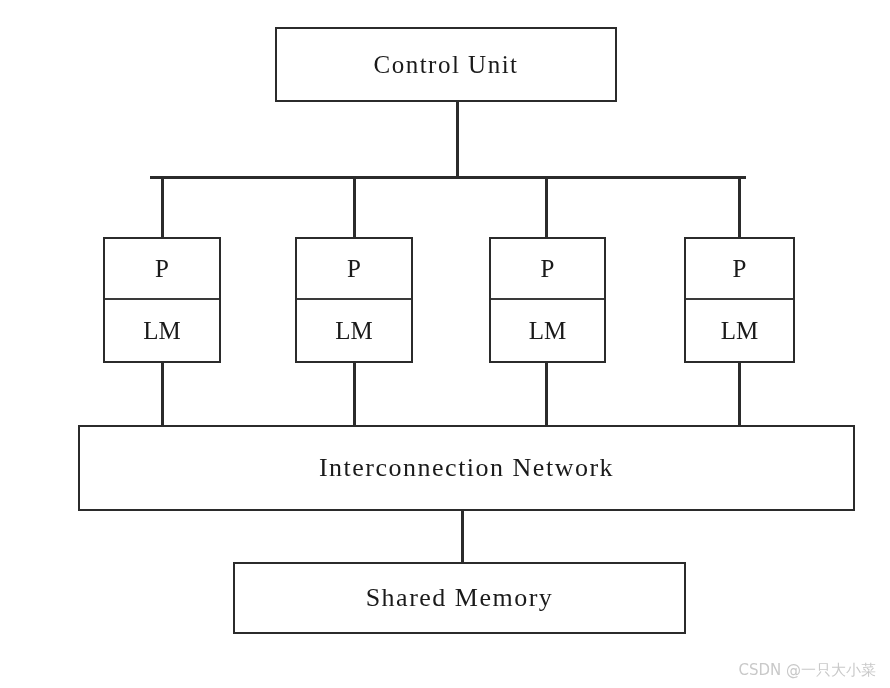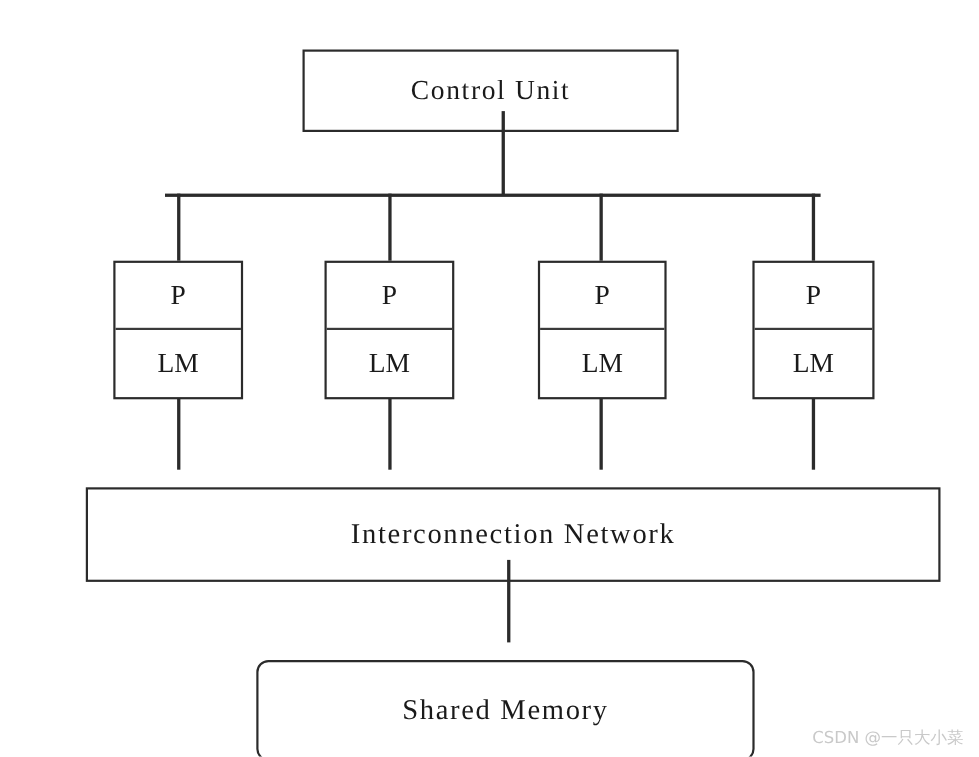--- a/index.html
+++ b/index.html
@@ -19,42 +19,41 @@
   }
   
   .node {
     position: absolute;
     box-sizing: border-box;
     background: #ffffff;
     border: 2px solid #2b2b2b;
     display: flex;
     align-items: center;
     justify-content: center;
-    margin-top: 18px;
   }
   .node .node-label {
     font-family: "Liberation Serif", "DejaVu Serif", serif;
     color: #1a1a1a;
     letter-spacing: 0.5px;
     white-space: nowrap;
     line-height: 1;
   }
   
   #control-unit {
     left: 275px; top: 27px; width: 342px; height: 75px;
   }
   #control-unit .node-label { font-size: 25px; letter-spacing: 1.5px; }
 
   #interconnection-network {
     left: 78px; top: 425px; width: 777px; height: 86px; align-items: center;
   }
   #interconnection-network .node-label { font-size: 26px; letter-spacing: 1.5px; }
 
   #shared-memory {
-    left: 233px; top: 582px; width: 453px; height: 92px; border-radius: 11px;
+    left: 233px; top: 562px; width: 453px; height: 72px;
   }
   #shared-memory .node-label { font-size: 26px; letter-spacing: 1.5px; }
 
   
   .pe {
     position: absolute;
     box-sizing: border-box;
     background: #ffffff;
     border: 2px solid #2b2b2b;
     top: 237px;

